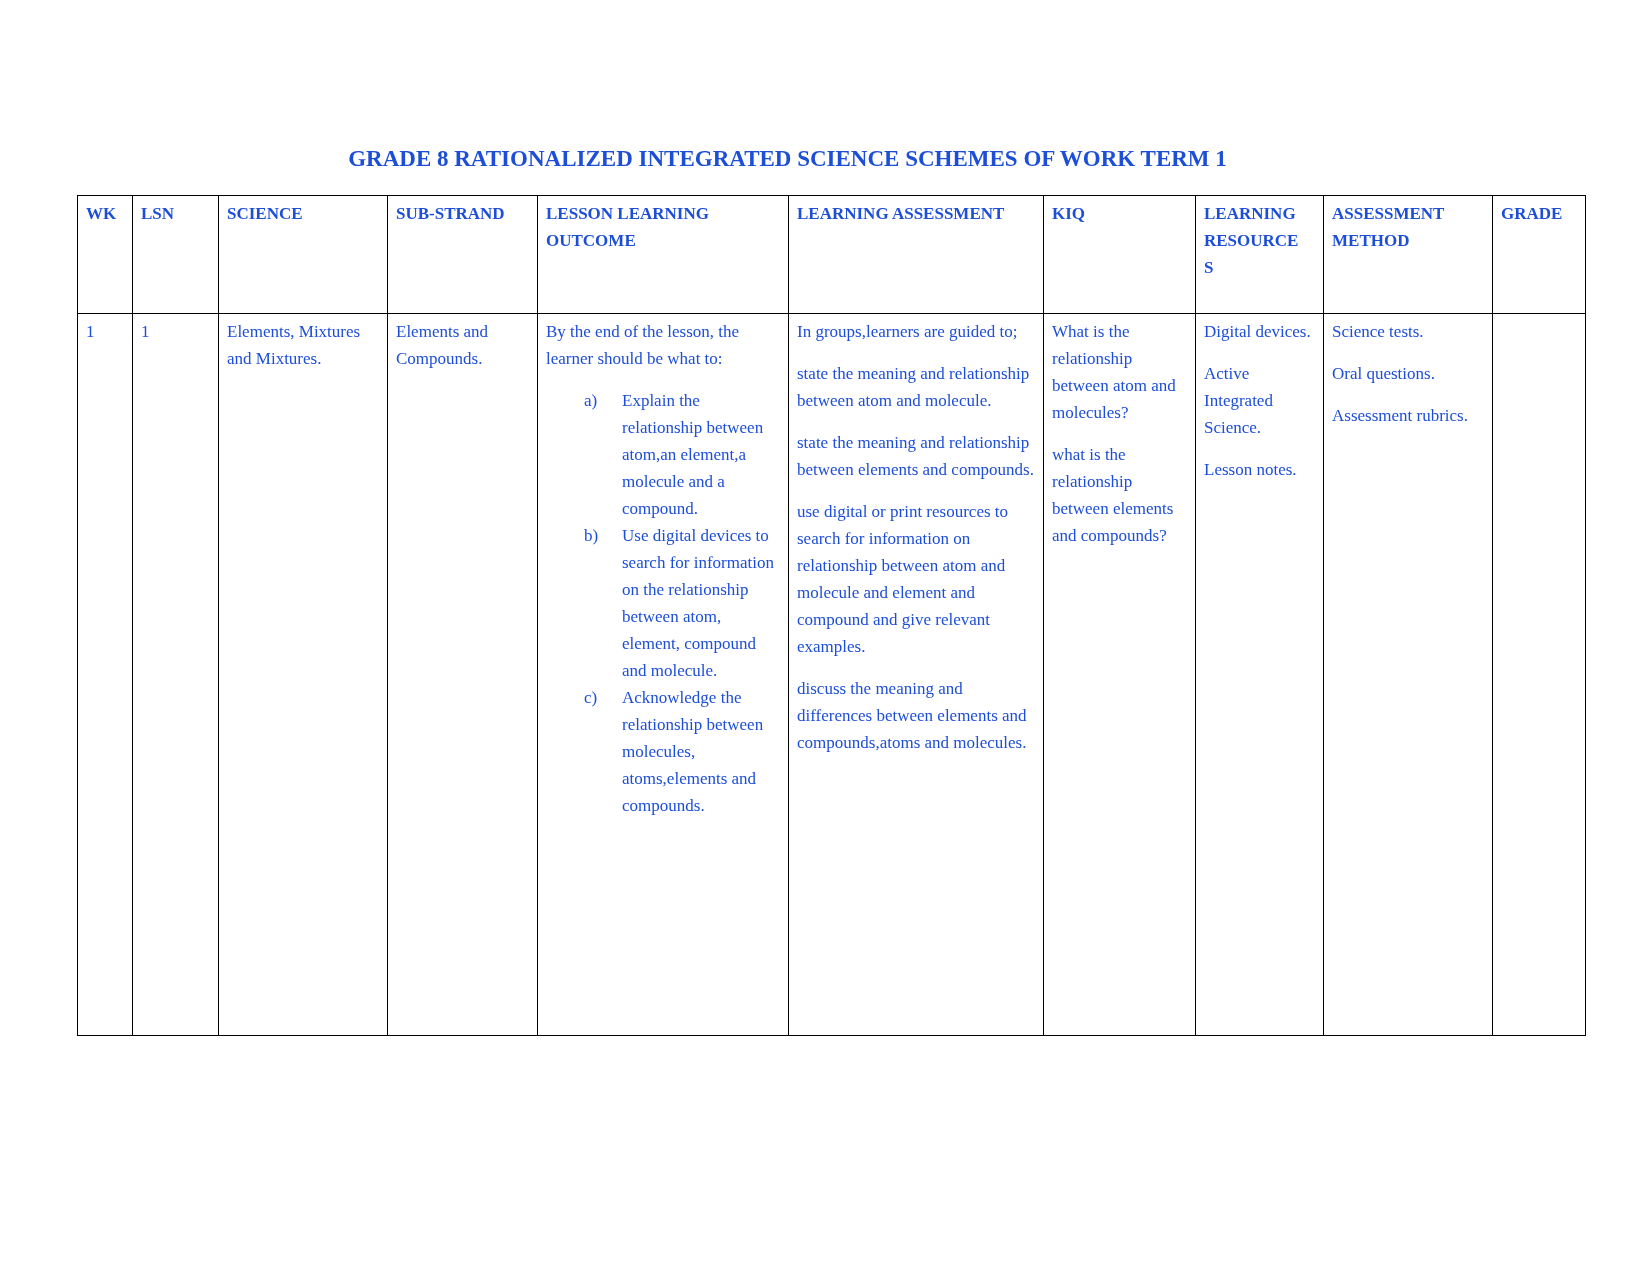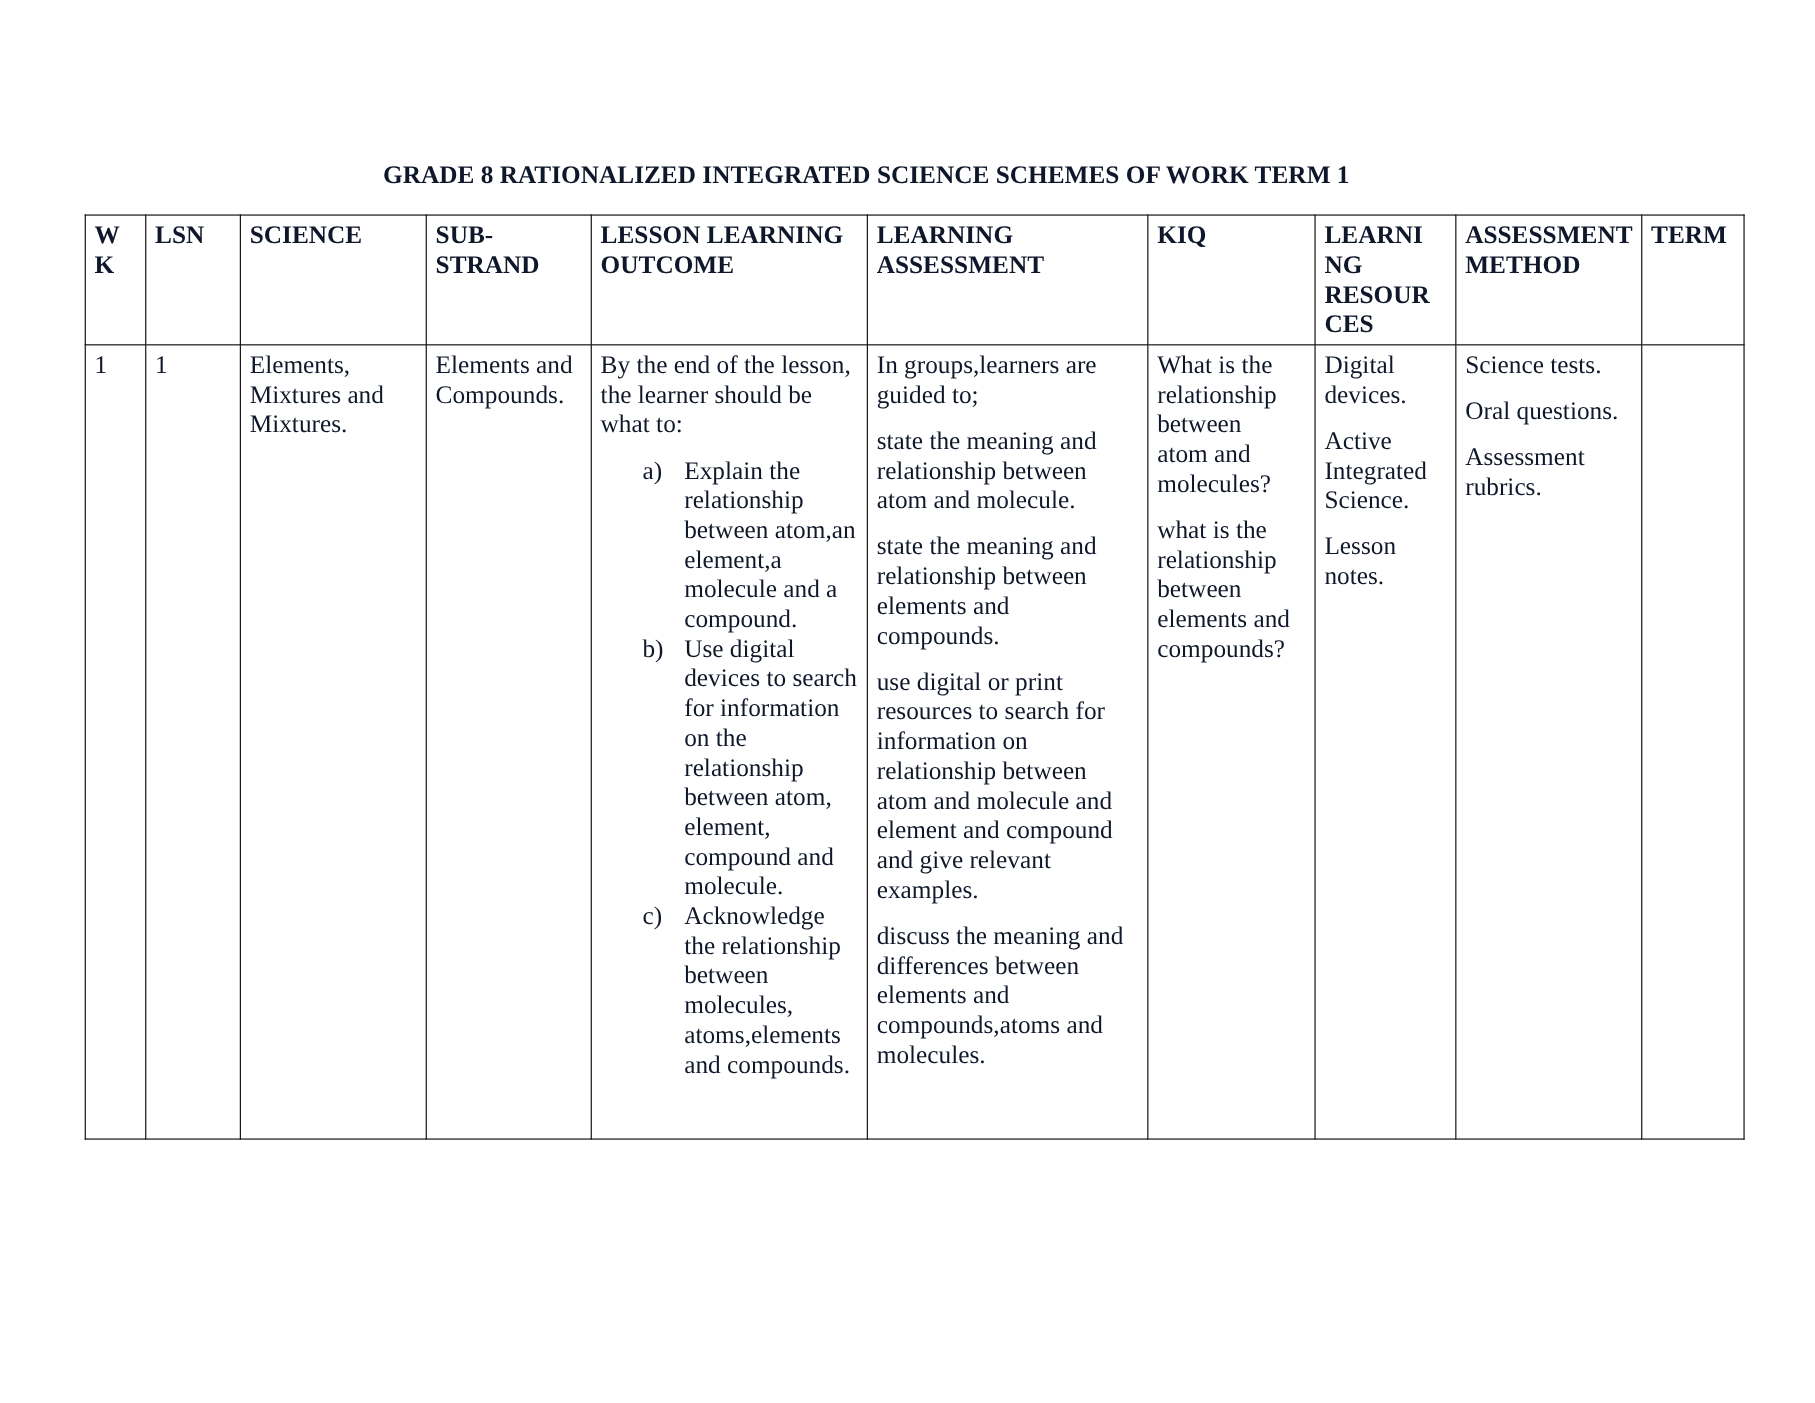--- a/index.html
+++ b/index.html
@@ -2,21 +2,21 @@
 <html><head>
 <meta charset="utf-8">
 <style>
   * { box-sizing: border-box; }
   html, body { margin: 0; padding: 0; background: #ffffff; }
   .page {
     position: relative;
     width: 1650px;
     height: 1275px;
     background: #ffffff;
-    color: #0f172a;
+    color: #1d4ed8;
     font-family: "Liberation Serif", "DejaVu Serif", serif;
     overflow: hidden;
   }
   .doc-title {
     position: absolute;
     top: 146px;
     left: 0;
     width: 1575px;
     text-align: center;
     font-size: 23px;
@@ -29,21 +29,21 @@
     left: 77px;
     width: 1508px;
     border-collapse: collapse;
     table-layout: fixed;
   }
   th, td {
     border: 1.5px solid #000000;
     vertical-align: top;
     text-align: left;
     padding: 4px 8px;
-    font-size: 23px;
+    font-size: 17px;
     line-height: 27px;
     margin-top: 40px;
   }
   th { font-weight: bold; overflow-wrap: normal; }
   td { overflow-wrap: break-word; }
   tr.hrow { height: 118px; }
   tr.drow { height: 722px; }
   .wrap-break { overflow-wrap: break-word; word-wrap: break-word; display: block; }
   .th-resources { padding-right: 19px; }
   .th-assessment { padding-right: 6px; }
@@ -90,21 +90,21 @@
         <th>
             <span class="wrap-break">SUB-STRAND</span>
           </th>
         <th><span>LESSON LEARNING OUTCOME</span></th>
         <th><span>LEARNING ASSESSMENT</span></th>
         <th><span>KIQ</span></th>
         <th class="th-resources">
             <span class="wrap-break">LEARNING RESOURCES</span>
           </th>
         <th class="th-assessment"><span>ASSESSMENT METHOD</span></th>
-        <th><span>TERM</span></th>
+        <th><span>GRADE</span></th>
       </tr>
 
       <tr class="drow">
         <td>
           <div class="para">1</div>
         </td>
         <td>
           <div class="para">1</div>
         </td>
         <td>

